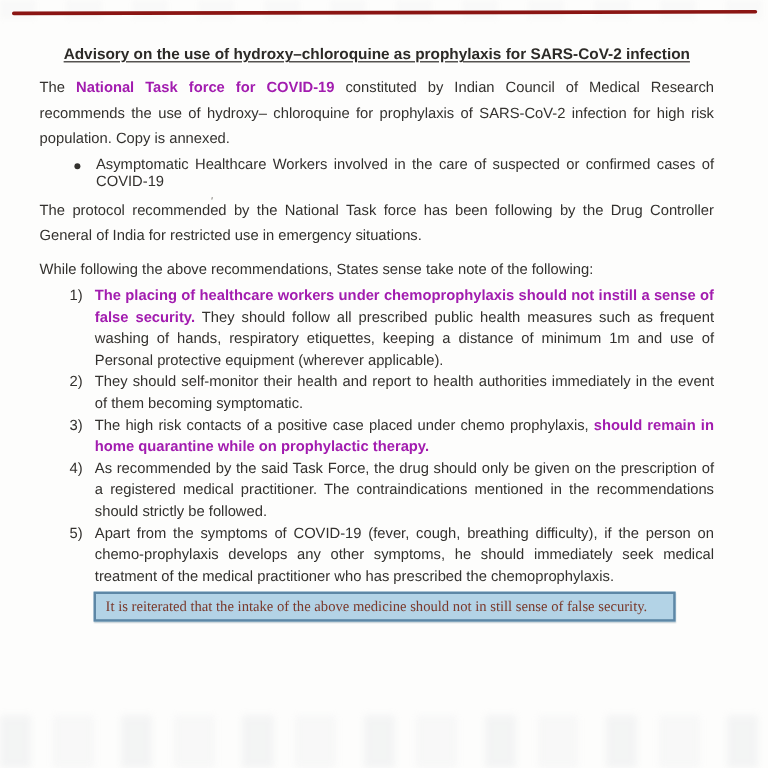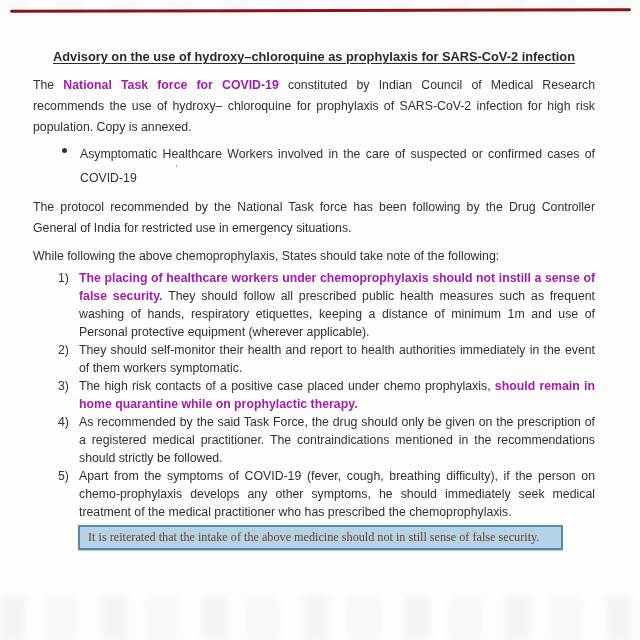--- a/index.html
+++ b/index.html
@@ -6,21 +6,21 @@
   html, body { width: 640px; height: 640px; }
   body {
     font-family: "Liberation Sans", sans-serif;
     background: #ffffff;
   }
   .page {
     position: relative;
     width: 640px;
     height: 640px;
     background: #fdfdfc;
-    padding: 12px 45px 0 33px;
+    padding: 0 45px 0 33px;
     overflow: hidden;
     color: #33312e;
   }
   .red-line {
     position: absolute;
     top: 9px;
     left: 10px;
     right: 9px;
     height: 3px;
     background: #8a1513;
@@ -58,21 +58,21 @@
     transform: rotate(12deg);
   }
   .bullet-list {
     margin-top: 4px;
     list-style: none;
   }
   .bullet-item {
     position: relative;
     padding-left: 47px;
     font-size: 12.3px;
-    line-height: 24px;
+    line-height: 14px;
     text-align: justify;
   }
   .bullet-item .dot {
     position: absolute;
     left: 29px;
     top: 6px;
     width: 5px;
     height: 5px;
     border-radius: 50%;
     background: #33312e;
@@ -149,28 +149,28 @@
 
 
   <span class="artifact-mark">'</span>
 
   <ul class="bullet-list">
     <li class="bullet-item"><span class="dot"></span><span>Asymptomatic Healthcare Workers involved in the care of suspected or confirmed cases of COVID-19</span></li>
   </ul>
 
   <p class="body-par p3">The protocol recommended by the National Task force has been following by the Drug Controller General of India for restricted use in emergency situations.</p>
 
-  <p class="body-par p4">While following the above chemoprophylaxis, States should take note of the following:</p>
+  <p class="body-par p4">While following the above recommendations, States sense take note of the following:</p>
 
   <div class="num-list">
     <div class="num-item">
       <span class="num">1)</span><b>The placing of healthcare workers under chemoprophylaxis should not instill a sense of false security.</b><span> They should follow all prescribed public health measures such as frequent washing of hands, respiratory etiquettes, keeping a distance of minimum 1m and use of Personal protective equipment (wherever applicable).</span>
     </div>
     <div class="num-item">
-      <span class="num">2)</span><span>They should self-monitor their health and report to health authorities immediately in the event of them workers symptomatic.</span>
+      <span class="num">2)</span><span>They should self-monitor their health and report to health authorities immediately in the event of them becoming symptomatic.</span>
     </div>
     <div class="num-item">
       <span class="num">3)</span><span>The high risk contacts of a positive case placed under chemo prophylaxis, </span><b>should remain in home quarantine while on prophylactic therapy.</b>
     </div>
     <div class="num-item">
       <span class="num">4)</span><span>As recommended by the said Task Force, the drug should only be given on the prescription of a registered medical practitioner. The contraindications mentioned in the recommendations should strictly be followed.</span>
     </div>
     <div class="num-item">
       <span class="num">5)</span><span>Apart from the symptoms of COVID-19 (fever, cough, breathing difficulty), if the person on chemo-prophylaxis develops any other symptoms, he should immediately seek medical treatment of the medical practitioner who has prescribed the chemoprophylaxis.</span>
     </div>

